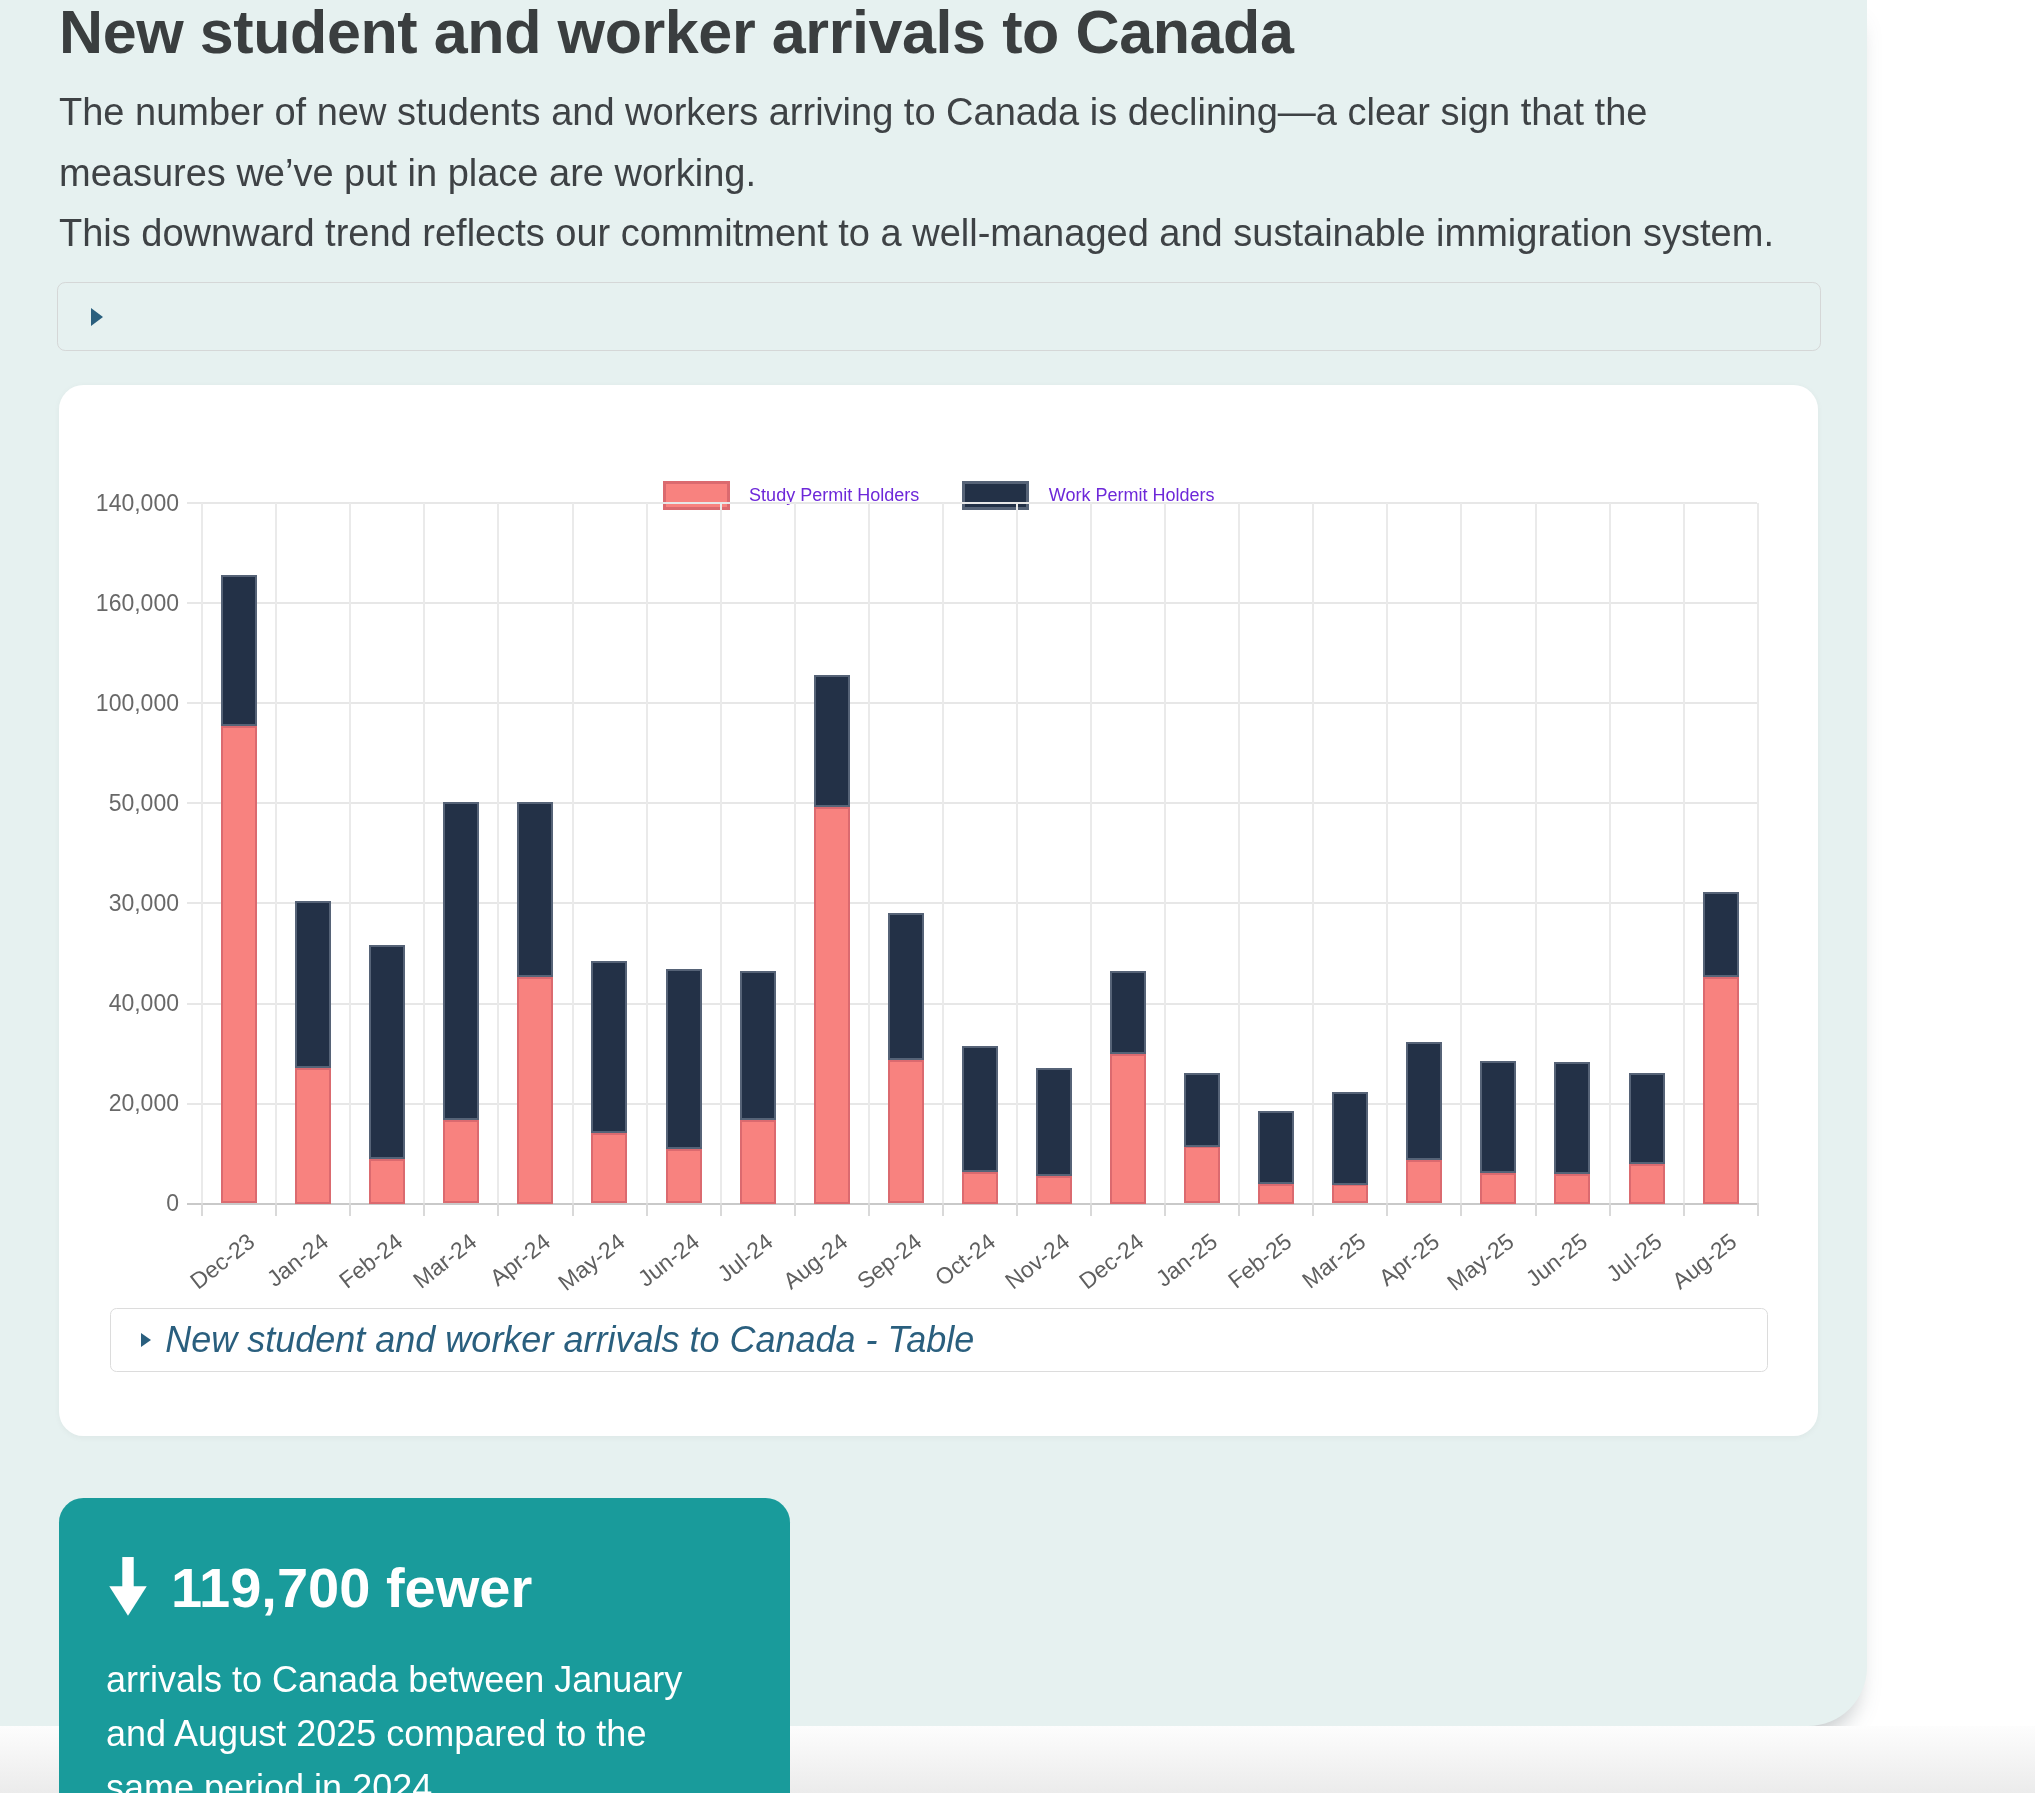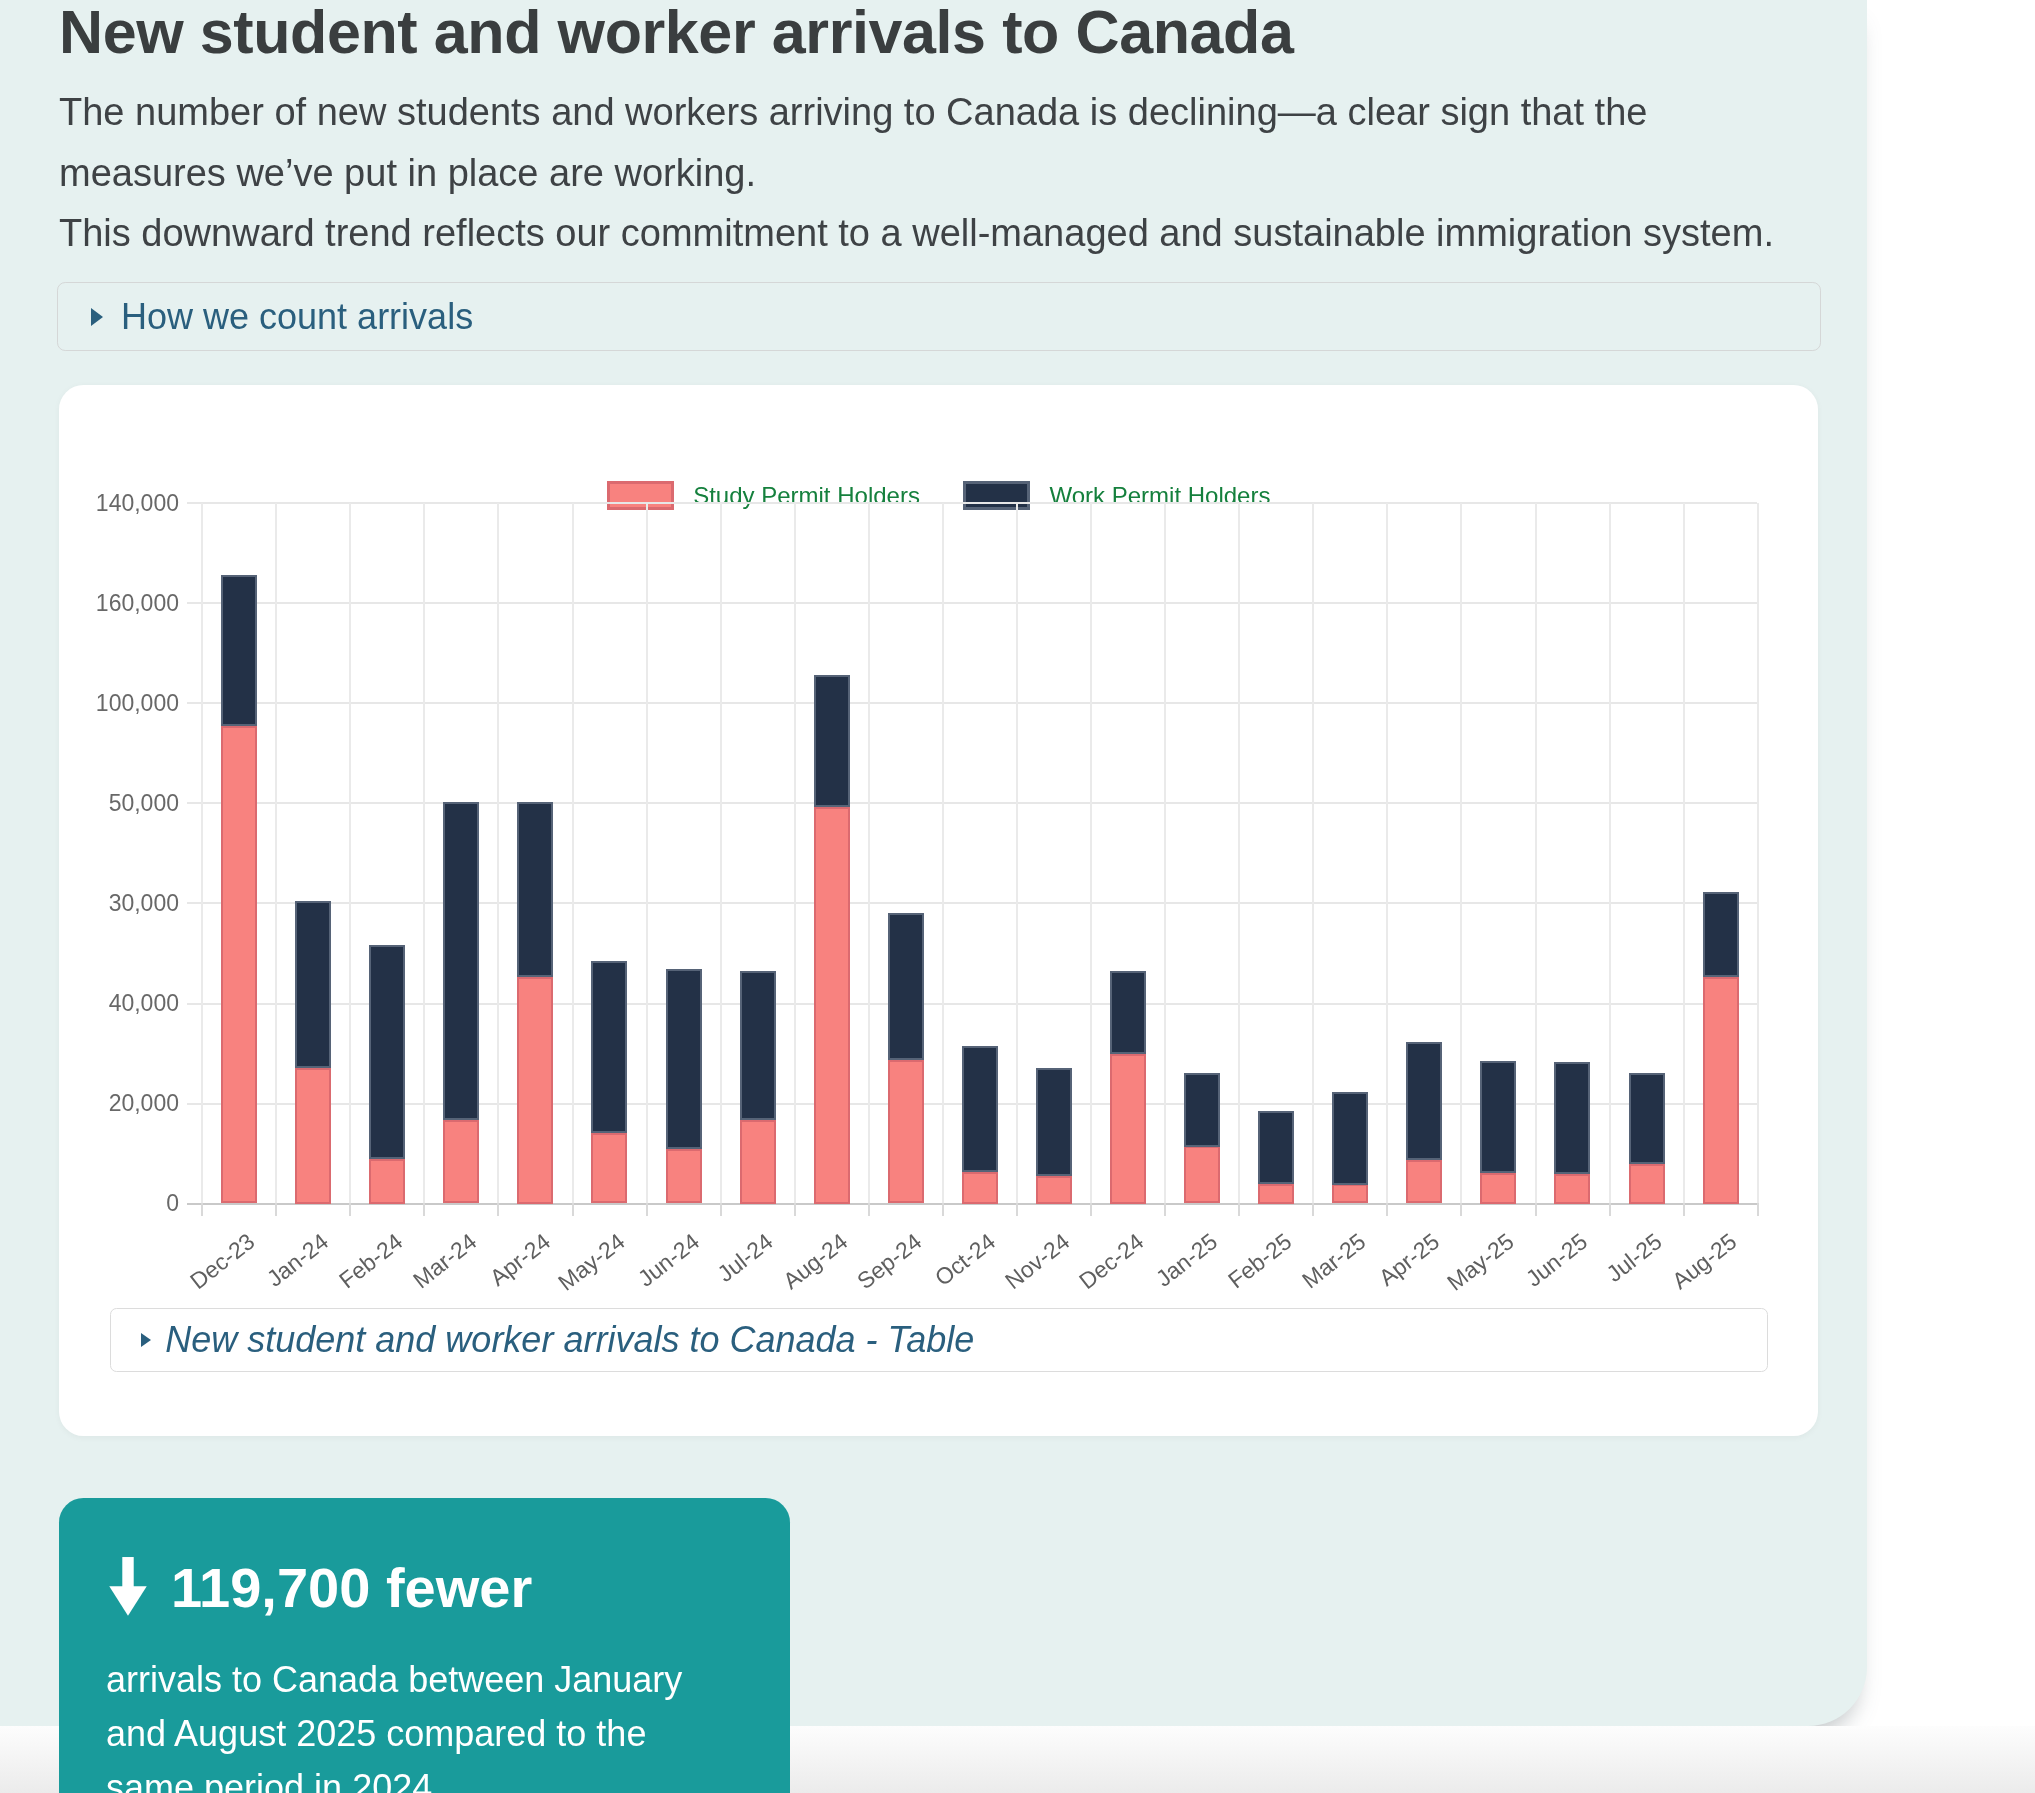--- a/index.html
+++ b/index.html
@@ -50,21 +50,21 @@
   .chart-card{
     position:absolute;left:59px;top:385px;width:1759px;height:1051px;
     background:#ffffff;border-radius:24.5px;box-shadow:0 1.6px 6.5px rgba(0,0,0,.04);
   }
   .legend{
     position:absolute;left:0;top:96px;width:100%;
     display:flex;justify-content:center;align-items:center;gap:43px;
   }
   .legend-item{display:flex;align-items:center;gap:19.6px;cursor:pointer;}
   .legend-swatch{width:61px;height:23px;border:3.3px solid;flex:0 0 auto;}
-  .legend-label{font-size:24px;color:#15803d;}
+  .legend-label{font-size:18px;color:#6d28d9;}
   .plot{position:absolute;left:143px;top:118px;width:1556px;height:700px;}
   .hgrid{position:absolute;height:1.6px;background:#E7E7E7;}
   .hgrid.zero{background:#C9C9C9;}
   .vgrid{position:absolute;width:1.6px;top:0;height:700px;background:#EAEAEA;}
   .ytick-label{
     position:absolute;width:123px;text-align:right;
     font-size:23px;color:#686868;line-height:23px;
   }
   .bar-seg{position:absolute;box-sizing:border-box;border-style:solid;border-width:2.5px;}
   .xtick{position:absolute;width:1.6px;height:13px;background:#D9D9D9;}
@@ -88,21 +88,20 @@
 <div class="section"></div>
 <div class="bottom-strip"></div>
 
 <h1 class="page-title">New student and worker arrivals to Canada</h1>
 
 <p class="intro p1">The number of new students and workers arriving to Canada is declining—a clear sign that the measures we’ve put in place are working.</p>
 <p class="intro p2">This downward trend reflects our commitment to a well-managed and sustainable immigration system.</p>
 
 <div class="disclosure how">
   <span class="tri" style="border-left-color: rgb(42, 95, 126);"></span>
-  <span class="lbl" style="color: rgb(42, 95, 126);">How we count arrivals</span>
 </div>
 
 <div class="chart-card">
   <div class="legend" id="legend">
       <div class="legend-item">
         <span class="legend-swatch" style="background: rgb(248, 130, 127); border-color: rgb(219, 106, 111);"></span>
         <span class="legend-label">Study Permit Holders</span>
       </div>
       <div class="legend-item">
         <span class="legend-swatch" style="background: rgb(35, 49, 71); border-color: rgb(86, 99, 119);"></span>

